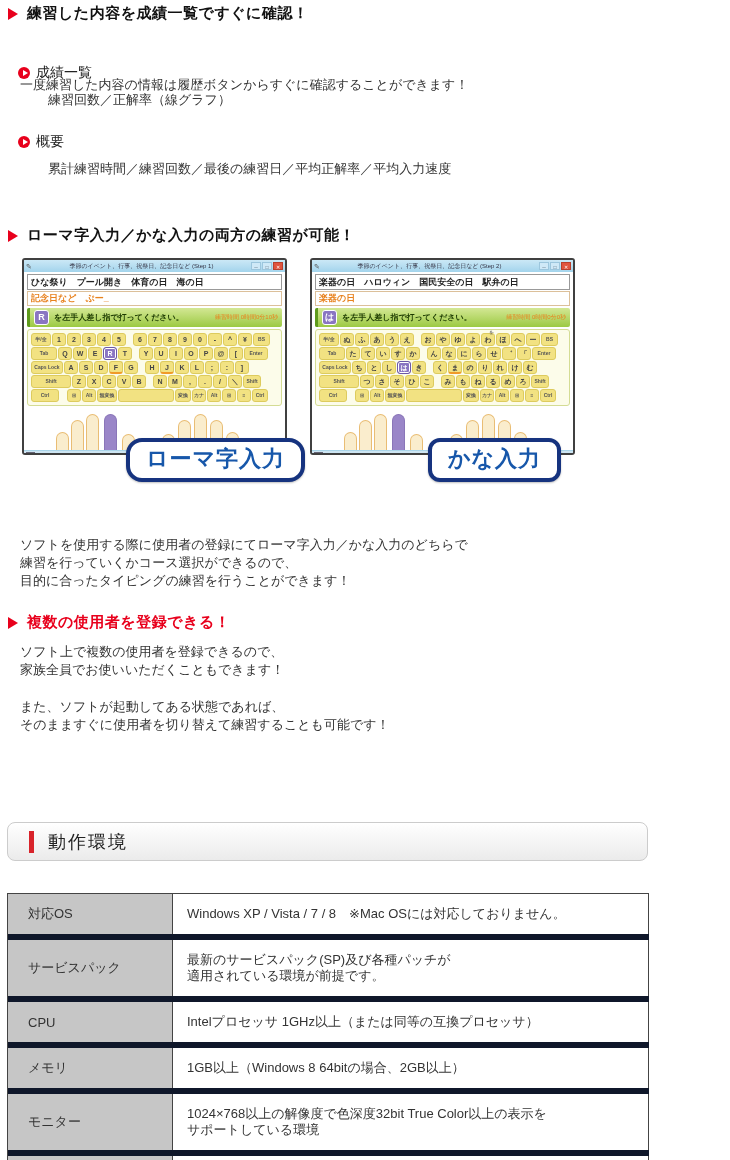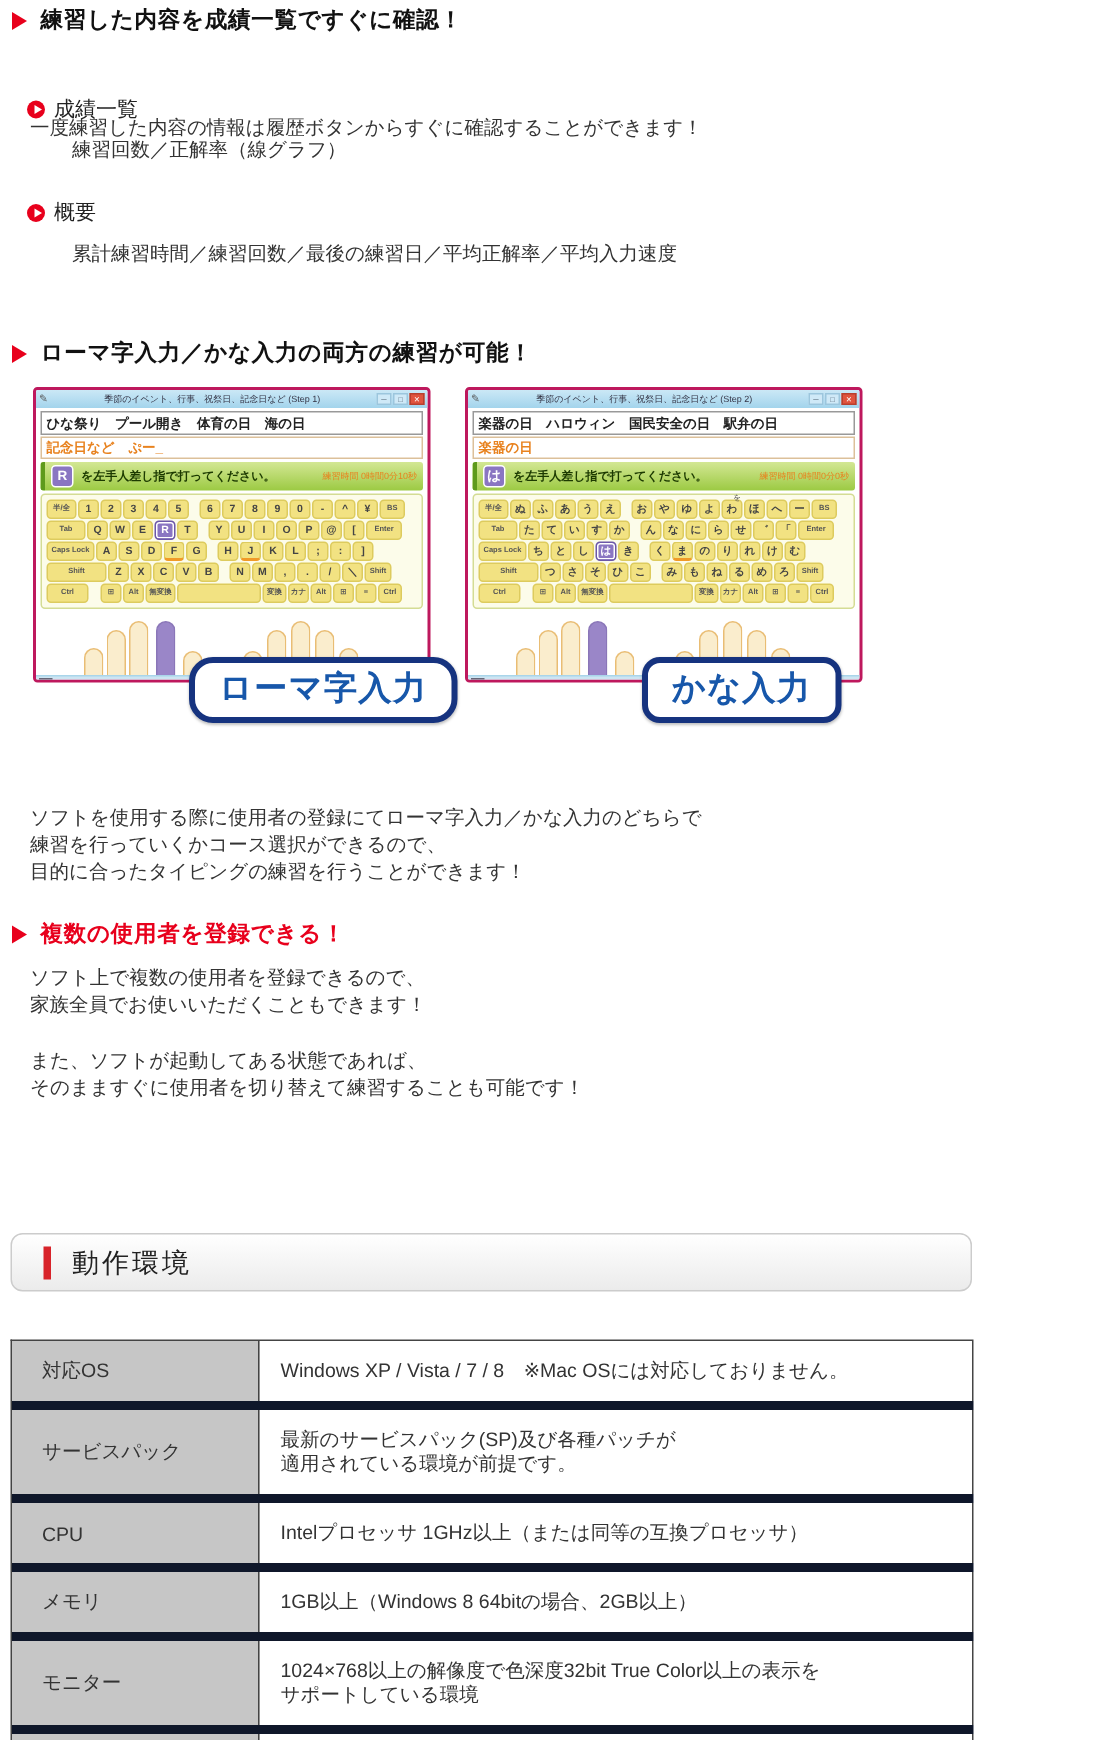--- a/index.html
+++ b/index.html
@@ -18,21 +18,21 @@
   .bullets{position:absolute;left:18px;top:64px;}
   .bullet-item + .bullet-item{margin-top:24px;}
   .bullet-row{display:flex;align-items:center;gap:6px;height:18px;}
   .bullet-icon{width:12px;height:12px;border-radius:50%;background:#e8001c;position:relative;flex:0 0 auto;}
   .bullet-icon::after{content:"";position:absolute;left:4.5px;top:3px;border-top:3px solid transparent;border-bottom:3px solid transparent;border-left:5px solid #fff;}
   .bullet-label{font-size:14px;color:#222;}
   .bullet-detail{margin:9px 0 0 30px;font-size:13px;color:#333;}
 
   
   #wins{position:absolute;left:22px;top:258px;width:560px;height:232px;}
-  .win{position:absolute;top:0;width:265px;height:197px;background:#fff;border:2px solid #be185d;border-radius:3px;overflow:hidden;box-sizing:border-box;}
+  .win{position:absolute;top:0;width:265px;height:197px;background:#fff;border:2px solid #404040;border-radius:3px;overflow:hidden;box-sizing:border-box;}
   .titlebar{height:12px;background:linear-gradient(#cbe8f6,#a3d4ec);display:flex;align-items:center;padding:0 2px;}
   .ticon{font-size:7px;line-height:7px;color:#555;flex:0 0 auto;}
   .ttext{flex:1;text-align:center;font-size:6px;color:#334;overflow:hidden;white-space:nowrap;}
   .wbtns{display:flex;gap:1px;flex:0 0 auto;}
   .wb{width:10px;height:8px;font-size:5px;line-height:8px;text-align:center;color:#567;background:#cfe9f7;border:1px solid #9cc6dd;box-sizing:border-box;}
   .wb.close{background:#e0543e;color:#fff;border-color:#b8402e;}
   .wordbox{margin:2px 3px 1px;border:1px solid #999;height:14px;line-height:14px;font-size:9px;font-weight:bold;color:#222;padding:0 3px;white-space:nowrap;overflow:hidden;}
   .typedbox{margin:0 3px 2px;border:1px solid #dcc09a;height:13px;line-height:13px;font-size:9px;font-weight:bold;color:#e8821e;padding:0 3px;white-space:nowrap;overflow:hidden;}
   .greenbar{margin:0 3px 2px;height:19px;background:linear-gradient(#d3e794,#9cca43);border-radius:2px;display:flex;align-items:center;position:relative;overflow:hidden;}
   .gstrip{position:absolute;left:0;top:0;bottom:0;width:3px;background:#5e9a1c;}

